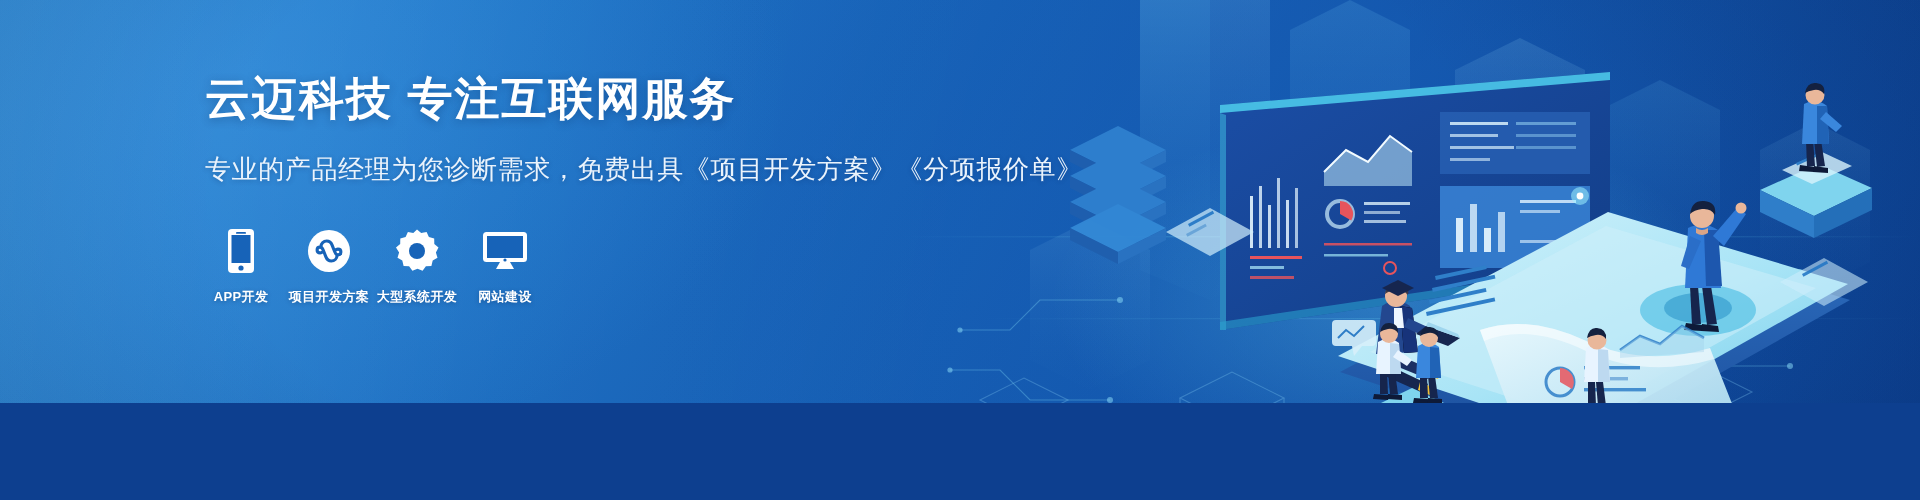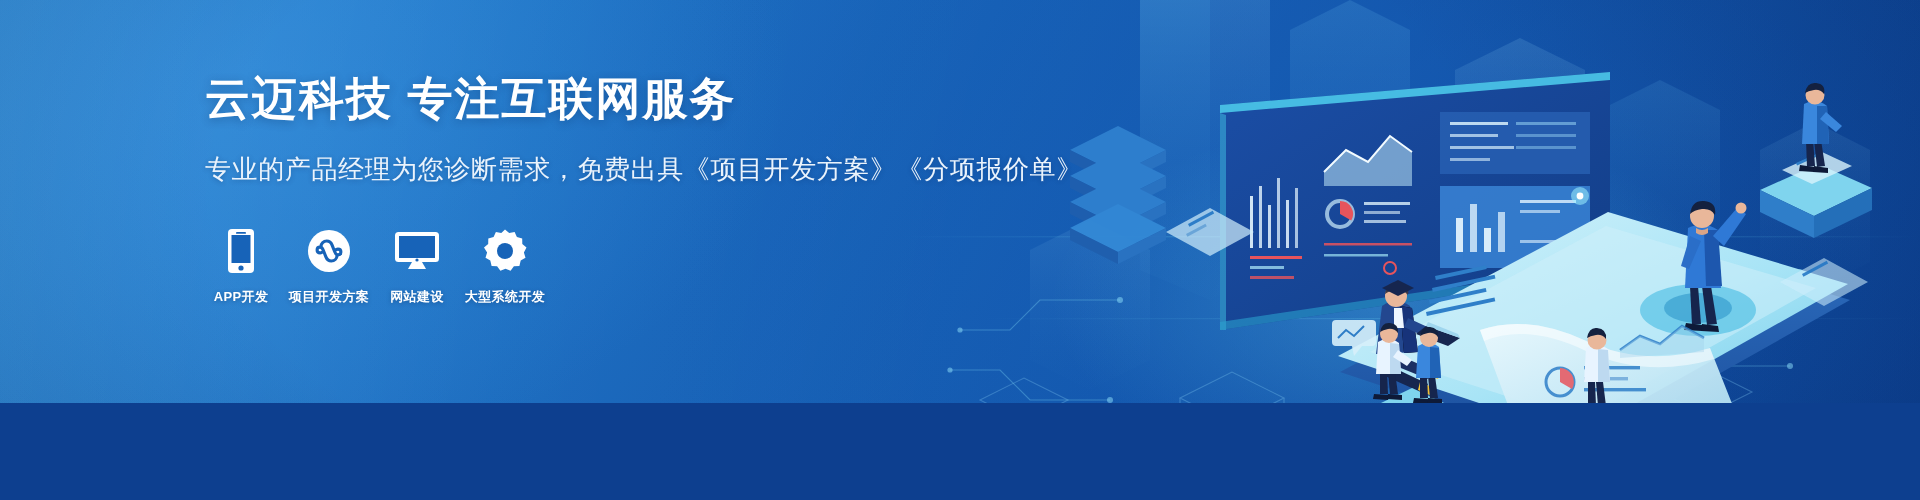--- a/index.html
+++ b/index.html
@@ -505,34 +505,34 @@
           <path d="M14 17.5c0-3.2 2.6-5.5 5.7-5.5 3 0 4.6 2 5.4 4.1l2.6 6.6c.7 1.8 1.7 3.2 3.3 3.2 1.7 0 2.9-1.2 2.9-2.9 0-1.7-1.3-2.9-3-2.9-1 0-1.9.4-2.6 1.2" fill="none" stroke="#1763b8" stroke-width="3.1" stroke-linecap="round"></path>
           <path d="M30 26.5c0 3.2-2.6 5.5-5.7 5.5-3 0-4.6-2-5.4-4.1l-2.6-6.6c-.7-1.8-1.7-3.2-3.3-3.2-1.7 0-2.9 1.2-2.9 2.9 0 1.7 1.3 2.9 3 2.9 1 0 1.9-.4 2.6-1.2" fill="none" stroke="#1763b8" stroke-width="3.1" stroke-linecap="round"></path>
         </svg>
       </span>
       <span class="lbl">项目开发方案</span>
     </div>
 
 
     <div class="service">
       <span class="ico">
+        <svg width="44" height="44" viewBox="0 0 44 44">
+          <path d="M22 0.5l4.2 3.6 5.4-1.1 2.3 5.1 5.3 1.4.1 5.5 4.2 3.6-2.6 4.9 1.6 5.3-4.8 2.7-1.3 5.4-5.5.4-3.3 4.4-5.1-2-5.1 2-3.3-4.4-5.5-.4-1.3-5.4-4.8-2.7 1.6-5.3L1 18.6l4.2-3.6.1-5.5 5.3-1.4 2.3-5.1 5.4 1.1z" fill="#ffffff"></path>
+          <circle cx="22" cy="22" r="8" fill="#1763b8"></circle>
+        </svg>
+      </span>
+      <span class="lbl">大型系统开发</span>
+    </div>
+
+    <div class="service">
+      <span class="ico">
         <svg width="46" height="40" viewBox="0 0 46 40">
           <rect x="1" y="1" width="44" height="30" rx="3.5" fill="#ffffff"></rect>
           <rect x="5" y="5" width="36" height="22" fill="#1763b8"></rect>
           <circle cx="23" cy="29" r="1.6" fill="#1763b8"></circle>
           <path d="M14 38l4-7h10l4 7z" fill="#ffffff"></path>
         </svg>
       </span>
       <span class="lbl">网站建设</span>
     </div>
 
-    <div class="service">
-      <span class="ico">
-        <svg width="44" height="44" viewBox="0 0 44 44">
-          <path d="M22 0.5l4.2 3.6 5.4-1.1 2.3 5.1 5.3 1.4.1 5.5 4.2 3.6-2.6 4.9 1.6 5.3-4.8 2.7-1.3 5.4-5.5.4-3.3 4.4-5.1-2-5.1 2-3.3-4.4-5.5-.4-1.3-5.4-4.8-2.7 1.6-5.3L1 18.6l4.2-3.6.1-5.5 5.3-1.4 2.3-5.1 5.4 1.1z" fill="#ffffff"></path>
-          <circle cx="22" cy="22" r="8" fill="#1763b8"></circle>
-        </svg>
-      </span>
-      <span class="lbl">大型系统开发</span>
-    </div>
-
   </div>
 </div>
 
 </body></html>

